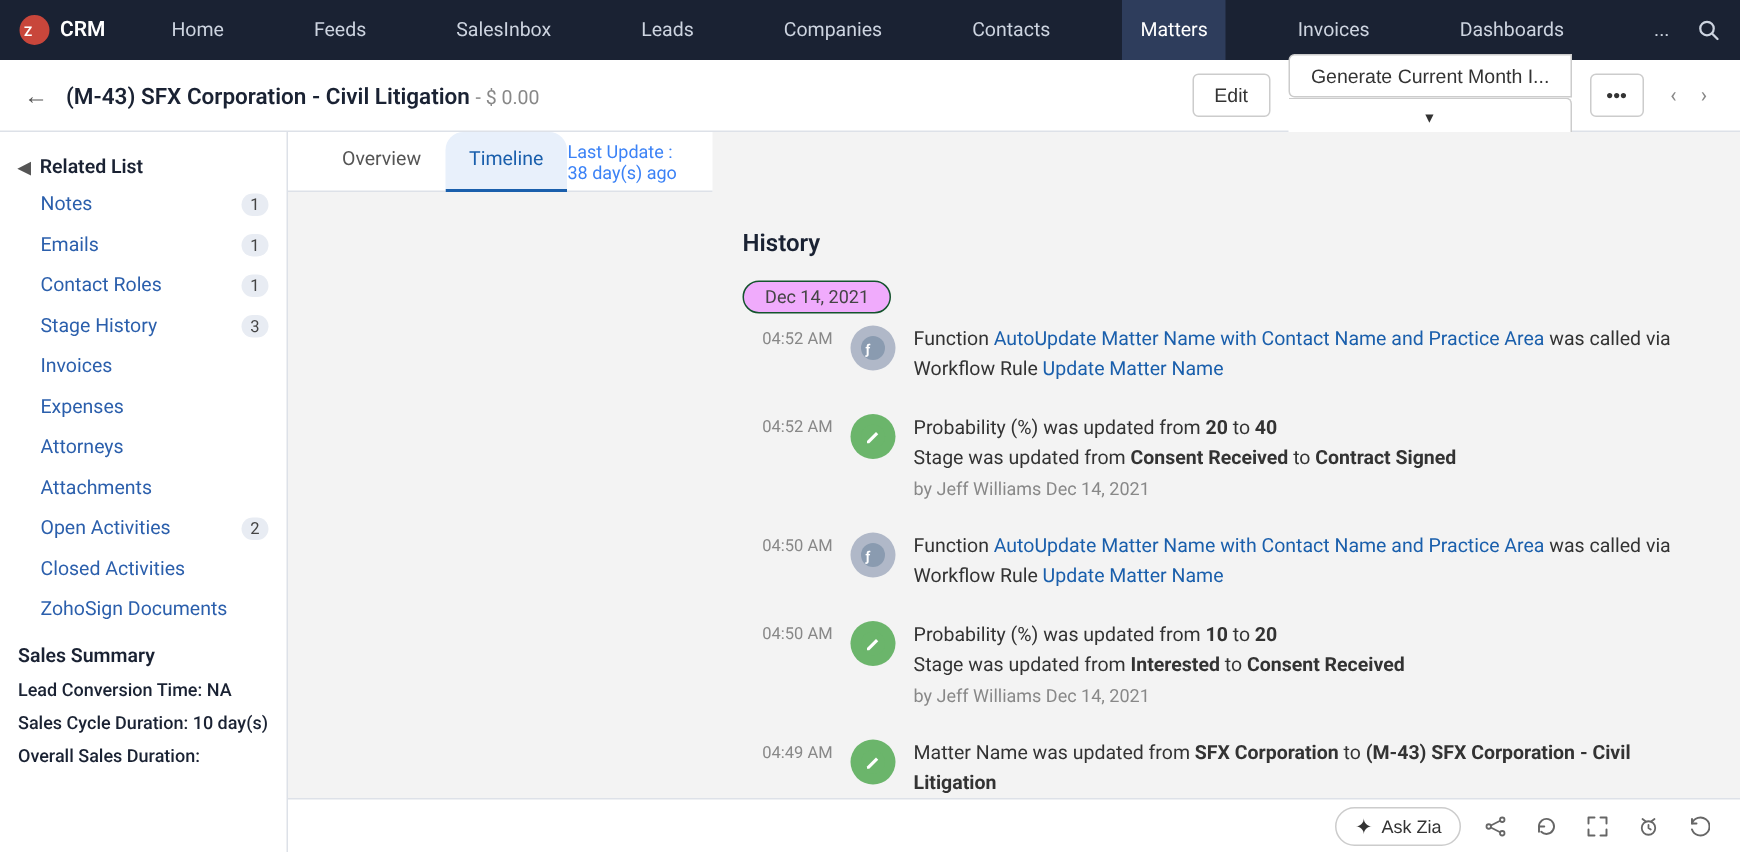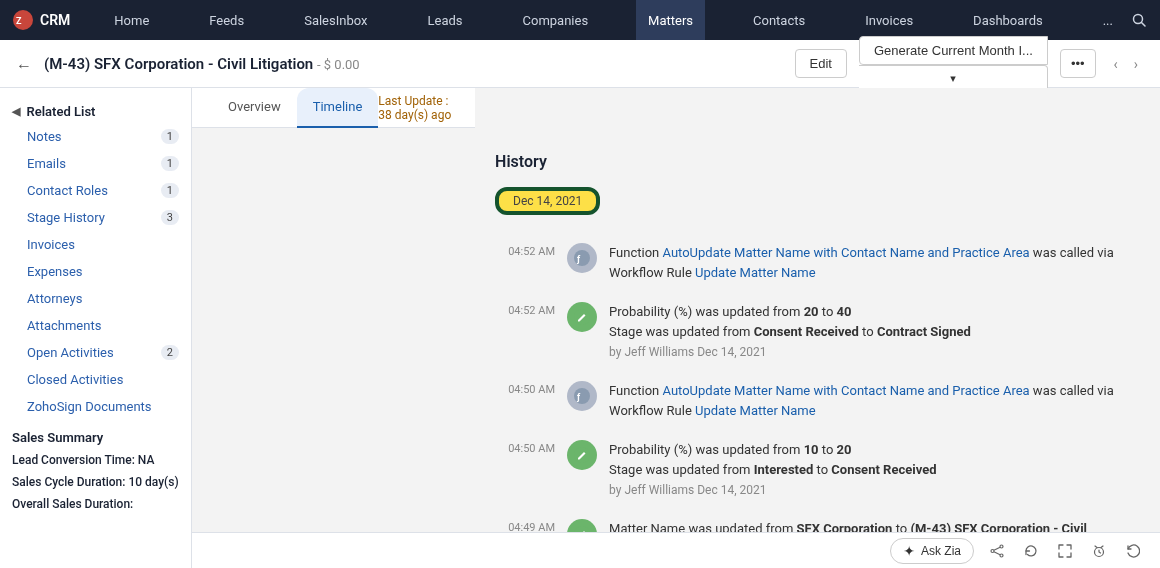--- a/index.html
+++ b/index.html
@@ -135,31 +135,31 @@
       align-items: center;
       padding: 0 20px;
       height: 40px;
       justify-content: space-between;
     }
     .tabs { display: flex; gap: 0; }
     .tab {
       padding: 0 16px; height: 40px; display: flex; align-items: center; font-size: 13px; color: #555; cursor: pointer; border-bottom: 2px solid transparent;
     }
     .tab.active { color: #1a5fac; border-bottom: 2px solid #1a5fac; font-weight: 400; background: #e8f0fb; border-radius: 12px 12px 0 0; }
-    .tab-last-update { font-size: 12px; color: #a16207; }
+    .tab-last-update { font-size: 12px; color: #3b82f6; }
 
     
     .history-container {
       padding: 16px 20px;
     }
     .history-title {
       font-size: 16px; font-weight: 600; color: #1a2233; margin-bottom: 16px; margin-top: 48px;
     }
     .date-badge {
-      display: inline-block; background: #fde047; border: 4px solid #14532d; border-radius: 12px; padding: 3px 14px; font-size: 12px; color: #444; margin-bottom: 28px;
+      display: inline-block; background: #f0abfc; border: 1px solid #14532d; border-radius: 12px; padding: 3px 14px; font-size: 12px; color: #444; margin-bottom: 8px;
     }
     .history-entry {
       display: flex; align-items: flex-start; gap: 12px; margin-bottom: 20px;
     }
     .entry-time {
       font-size: 11px; color: #888; width: 60px; text-align: right; padding-top: 2px; flex-shrink: 0;
     }
     .entry-avatar {
       width: 30px; height: 30px; border-radius: 50%; background: #b0b8c8; display: flex; align-items: center; justify-content: center; font-size: 11px; color: #fff; flex-shrink: 0;
     }
@@ -195,22 +195,22 @@
       <text x="4" y="15" font-size="9" fill="#fff" font-weight="bold">Z</text>
     </svg>
     <span class="topnav-crm">CRM</span>
   </div>
   <div class="topnav-items">
     <div class="topnav-item">Home</div>
     <div class="topnav-item">Feeds</div>
     <div class="topnav-item">SalesInbox</div>
     <div class="topnav-item">Leads</div>
     <div class="topnav-item">Companies</div>
+    <div class="topnav-item">Contacts</div>
     <div class="topnav-item active">Matters</div>
-    <div class="topnav-item">Contacts</div>
     <div class="topnav-item">Invoices</div>
     <div class="topnav-item">Dashboards</div>
     <div class="topnav-item">...</div>
   </div>
   <div class="topnav-right">
     <div class="topnav-icon-btn">
       <svg width="14" height="14" viewBox="0 0 14 14" fill="none">
           <circle cx="6" cy="6" r="4.5" stroke="#cdd4e0" stroke-width="1.5"></circle>
           <line x1="9.5" y1="9.5" x2="13" y2="13" stroke="#cdd4e0" stroke-width="1.5" stroke-linecap="round"></line>
         </svg>

